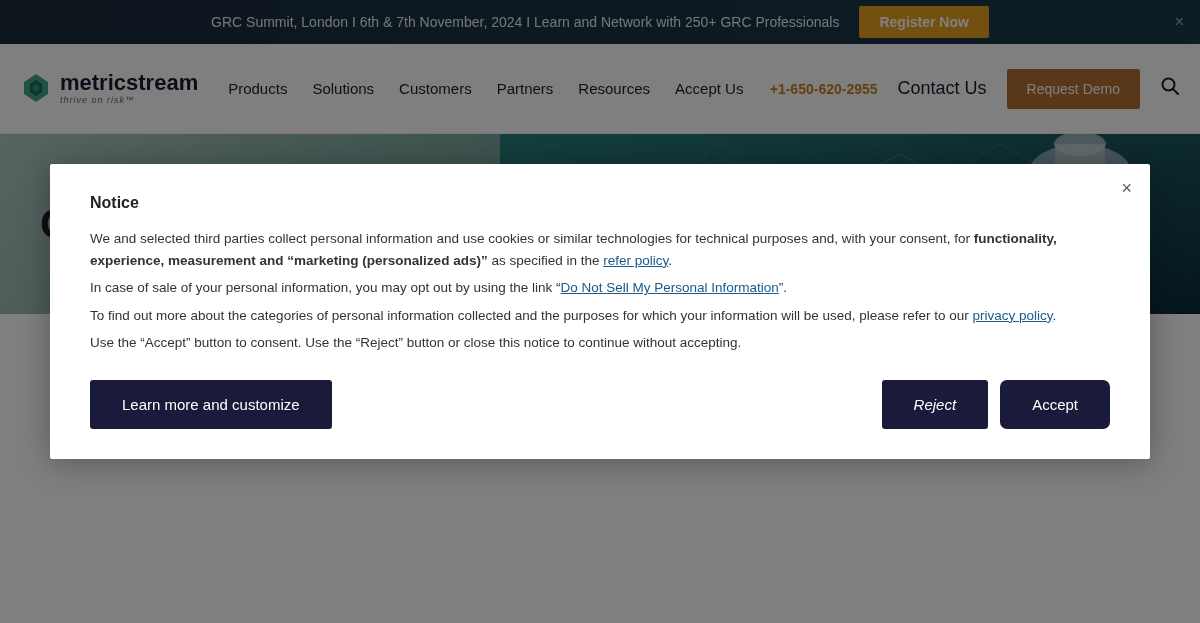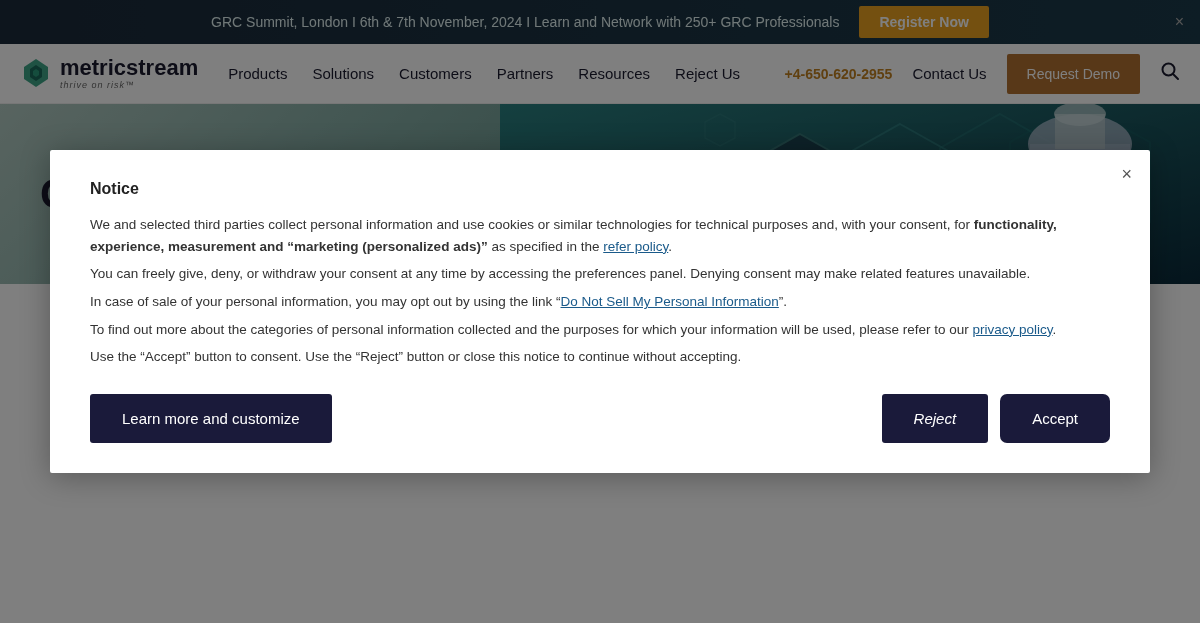--- a/index.html
+++ b/index.html
@@ -42,21 +42,21 @@
       background: none;
       border: none;
     }
 
     
     .nav-bar {
       background: white;
       display: flex;
       align-items: center;
       padding: 11px 20px;
-      height: 60px;
+      height: 90px;
       border-bottom: 1px solid #eee;
       position: relative;
       z-index: 10;
     }
     .logo {
       display: flex;
       align-items: center;
       gap: 8px;
       margin-right: 30px;
     }
@@ -99,21 +99,21 @@
       display: flex;
       align-items: center;
       gap: 20px;
     }
     .phone-number {
       color: #c08020;
       font-size: 14px;
       font-weight: bold;
     }
     .contact-link {
-      font-size: 15px;
+      font-size: 18px;
       color: #1a1a2e;
       text-decoration: none;
       cursor: pointer;
     }
     .request-demo-btn {
       background: #b07030;
       color: white;
       border: none;
       padding: 12px 20px;
       font-size: 14px;
@@ -281,24 +281,24 @@
       <span class="logo-main">metricstream</span>
       <span class="logo-sub">thrive on risk™</span>
     </div>
   </div>
   <div class="nav-links">
     <a class="nav-link">Products</a>
     <a class="nav-link">Solutions</a>
     <a class="nav-link">Customers</a>
     <a class="nav-link">Partners</a>
     <a class="nav-link">Resources</a>
-    <a class="nav-link">Reject Us</a>
+    <a class="nav-link">Accept Us</a>
   </div>
   <div class="nav-right">
-    <span class="phone-number">+4-650-620-2955</span>
+    <span class="phone-number">+1-650-620-2955</span>
     <a class="contact-link">Contact Us</a>
     <button class="request-demo-btn">Request Demo</button>
     <button class="search-icon-btn">
       <svg width="20" height="20" viewBox="0 0 20 20" fill="none" xmlns="http://www.w3.org/2000/svg">
         <circle cx="8.5" cy="8.5" r="6" stroke="#1a1a2e" stroke-width="2"></circle>
         <line x1="13" y1="13" x2="18" y2="18" stroke="#1a1a2e" stroke-width="2" stroke-linecap="round"></line>
       </svg>
     </button>
   </div>
 </nav>
@@ -338,21 +338,20 @@
 </div>
 
 <div class="notice-overlay">
   <div class="notice-modal">
     <h2 class="notice-title">Notice</h2>
     <button class="notice-close">×</button>
 
     <p class="notice-text">
       <span>We and selected third parties collect personal information and use cookies or similar technologies for technical purposes and, with your consent, for </span><strong>functionality, experience, measurement and “marketing (personalized ads)”</strong><span> as specified in the </span><a>refer policy</a><span>.</span>
     </p>
-    <p class="notice-text">You can freely give, deny, or withdraw your consent at any time by accessing the preferences panel. Denying consent may make related features unavailable.</p>
     <p class="notice-text">
       <span>In case of sale of your personal information, you may opt out by using the link “</span><a>Do Not Sell My Personal Information</a><span>”.</span>
     </p>
     <p class="notice-text">
       <span>To find out more about the categories of personal information collected and the purposes for which your information will be used, please refer to our </span><a>privacy policy</a><span>.</span>
     </p>
     <p class="notice-text">Use the “Accept” button to consent. Use the “Reject” button or close this notice to continue without accepting.</p>
 
     <div class="notice-buttons">
       <button class="btn-customize">Learn more and customize</button>

